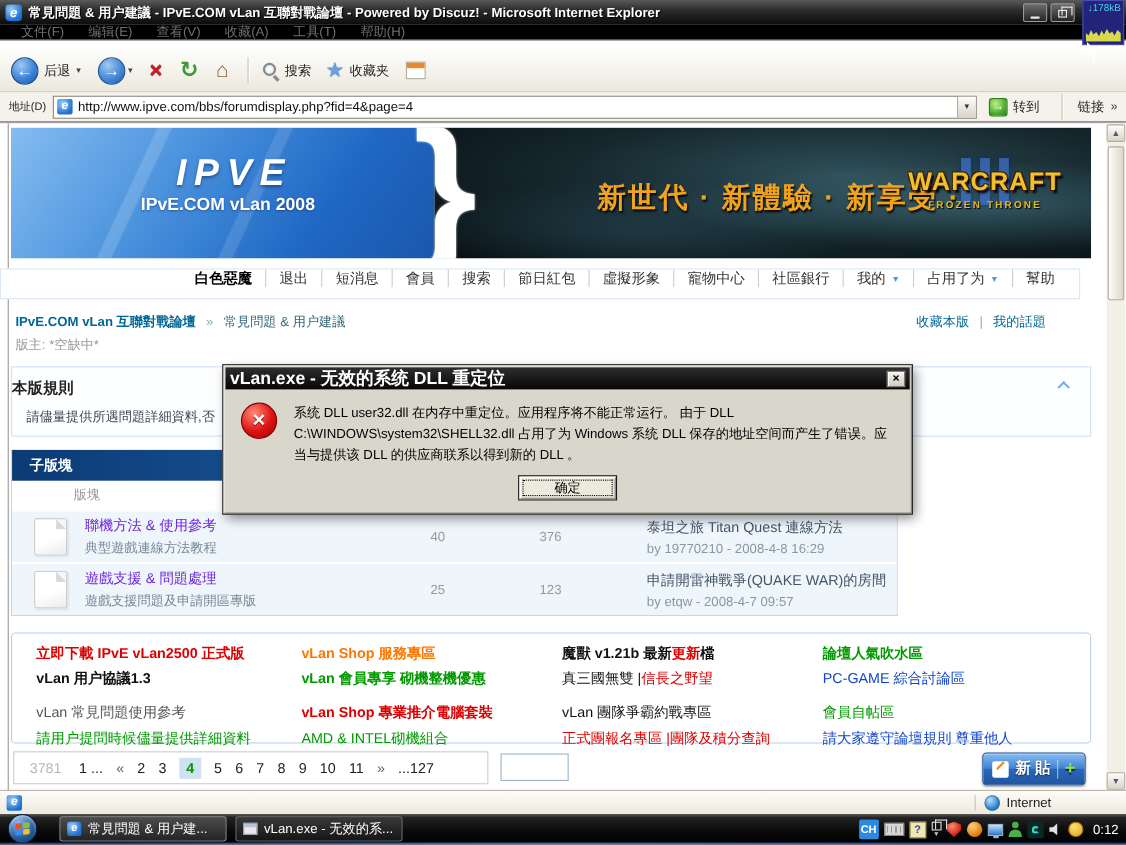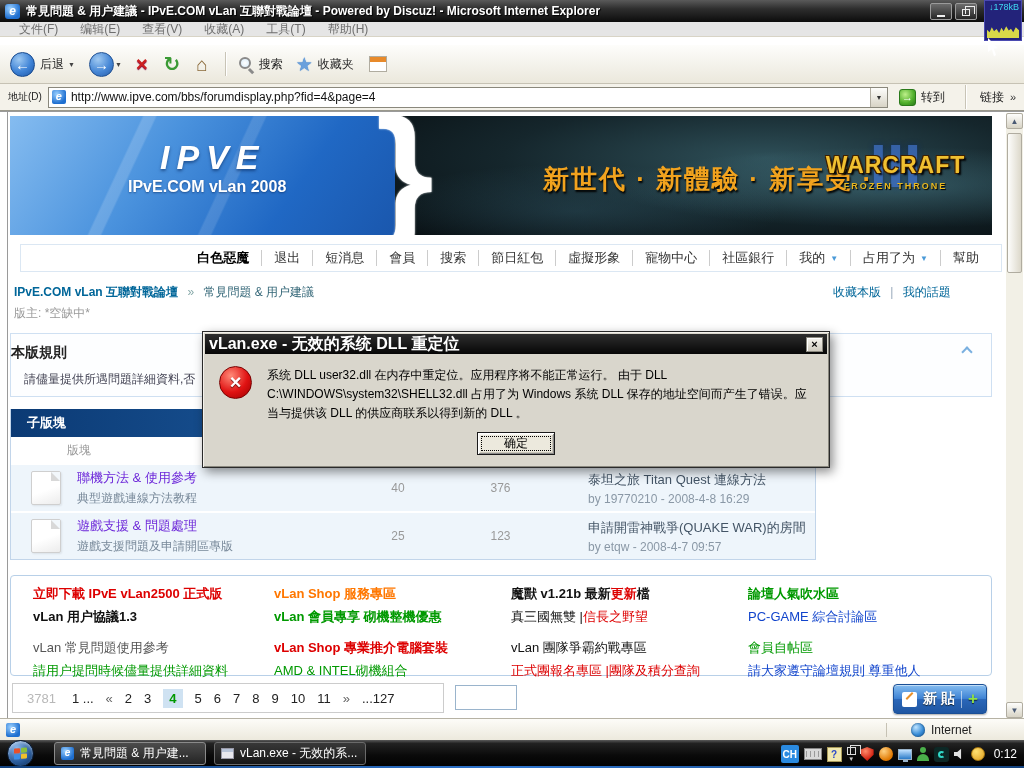--- a/index.html
+++ b/index.html
@@ -25,21 +25,21 @@
   .net-meter{position:absolute;right:2px;top:0;width:38px;height:41px;background:#23237a;
     border:1px solid #4a4ab0;z-index:60}
   .net-meter-text{font-size:9px;color:#3fd8f2;text-align:right;padding:1px 2px;white-space:nowrap}
   .net-graph{position:absolute;left:2px;right:2px;bottom:2px;height:15px;background:#d8d848;
     clip-path:polygon(0 100%,0 45%,8% 62%,15% 28%,22% 55%,30% 40%,38% 66%,45% 32%,52% 55%,60% 22%,68% 50%,75% 38%,82% 62%,90% 28%,100% 48%,100% 100%)}
   .cursor{position:absolute;left:988px;top:38px;width:13px;height:19px;background:#fff;
     clip-path:polygon(0 0,0 74%,30% 60%,46% 97%,62% 90%,46% 56%,78% 54%);
     filter:drop-shadow(1px 1px 1px rgba(0,0,0,.55));z-index:70}
 
   
-  .menubar{position:absolute;left:0;top:22px;width:1024px;height:15px;background:#e5e5e5;
+  .menubar{position:absolute;left:0;top:22px;width:1024px;height:15px;background:#000000;
     border-bottom:1px solid #d8d4c6;display:flex;align-items:center;padding-left:8px}
   .menu-item{font-size:12px;color:#6e6e6e;padding:0 11px}
 
   
   .toolbar{position:absolute;left:0;top:45px;width:1024px;height:39px;
     background:linear-gradient(#fdfdfb,#ebe8dc);border-bottom:1px solid #c6c2b4;
     display:flex;align-items:center;padding-left:10px}
   .nav-circle{width:25px;height:25px;border-radius:50%;border:1px solid #17498e;color:#fff;
     background:radial-gradient(circle at 35% 28%,#9cc8f2,#3f83d6 55%,#1c54a4);
     display:flex;align-items:center;justify-content:center;font-size:15px;font-weight:bold;flex:0 0 auto}
@@ -97,22 +97,22 @@
   .slogan{position:absolute;left:148px;top:46px;font-size:26px;font-weight:bold;color:#f2a31e;letter-spacing:2px;
     text-shadow:1px 2px 2px #000;white-space:nowrap}
   .wc{position:absolute;right:14px;top:8px;width:165px;height:103px;text-align:center}
   .wc-num{position:absolute;left:0;right:0;top:6px;font-size:62px;font-weight:bold;color:#3d6fc8;opacity:.75;
     text-shadow:0 0 6px #0a2a6a}
   .wc-title{position:relative;margin-top:28px;font-size:23px;font-weight:bold;color:#f0c030;letter-spacing:1px;
     text-shadow:-1px -1px 0 #402000,1px -1px 0 #402000,-1px 1px 0 #402000,2px 2px 2px #000}
   .wc-sub{position:relative;font-size:9px;font-weight:bold;color:#e8b820;letter-spacing:2px;margin-top:2px;
     text-shadow:1px 1px 1px #000}
 
-  .navstrip{position:absolute;left:20px;top:132px;width:982px;height:28px;background:#fff;
-    border:1px solid #dbe7f3;display:flex;align-items:center;justify-content:flex-end;padding-right:10px}
+  .navstrip{position:absolute;left:0;top:132px;width:982px;height:28px;background:#fff;
+    border:1px solid #dbe7f3;display:flex;justify-content:flex-end;padding-right:10px}
   .nav-item{display:flex;align-items:center;padding:0 12px;font-size:13px;color:#333;height:16px;white-space:nowrap}
   .nav-item:not(:first-child){border-left:1px solid #ccc}
   .nav-item.me{font-weight:bold;color:#000}
   .nav-dd{font-size:8px;color:#4a9ad8;margin-left:5px}
 
   .breadcrumb{position:absolute;left:14px;top:172px;font-size:12px;white-space:nowrap}
   .crumb-root{color:#069;font-weight:bold}
   .crumb-sep{color:#8aa;margin:0 6px}
   .crumb-cur{color:#367}
   .crumb-right{position:absolute;left:833px;top:172px;font-size:12px;color:#069;white-space:nowrap}
@@ -177,21 +177,21 @@
   .scrollbar{position:absolute;left:1006px;top:1px;width:17px;height:605px;background:#f2f0e6}
   .sb-btn{position:absolute;left:0;width:17px;height:16px;background:linear-gradient(#fdfdfb,#d8d4c6);
     border:1px solid #b0aca0;border-radius:2px;font-size:8px;color:#4a5a74;display:flex;align-items:center;justify-content:center}
   .sb-up{top:0}.sb-down{bottom:0}
   .sb-thumb{position:absolute;left:1px;top:20px;width:15px;height:140px;border:1px solid #b0aca0;border-radius:2px;
     background:linear-gradient(90deg,#fdfdfb,#dcd8ca)}
 
   
   .statusbar{position:absolute;left:0;top:718px;width:1024px;height:22px;border-top:1px solid #b6b2a4;
     background:linear-gradient(#fdfcf8,#ece9dd);display:flex;align-items:center;padding:0 6px;font-size:12px;color:#222}
-  .sb-zone{margin-left:auto;display:flex;align-items:center;border-left:1px solid #c6c2b4;padding-left:24px;width:132px}
+  .sb-zone{margin-left:auto;display:flex;align-items:center;border-left:1px solid #c6c2b4;padding-left:8px;width:132px}
   .globe{width:14px;height:14px;border-radius:50%;margin-right:6px;flex:0 0 auto;
     background:radial-gradient(circle at 35% 30%,#bfe4ff,#3a8ed8 55%,#1a5a9a);
     box-shadow:inset 0 0 2px #0a3a6a}
   .zone-label{color:#222}
 
   
   .taskbar{position:absolute;left:0;top:740px;width:1024px;height:28px;
     background:linear-gradient(180deg,#5a5a5a 0%,#222 12%,#0a0a0a 55%,#000 100%)}
   .taskbar::after{content:"";position:absolute;left:0;bottom:0;width:100%;height:2px;
     background:linear-gradient(90deg,#13427e,#2f74cc 50%,#13427e)}
@@ -242,21 +242,21 @@
   .dlg-title-text{color:#fff;font-size:16px;font-weight:bold;white-space:nowrap}
   .dlg-close{margin-left:auto;width:17px;height:15px;background:linear-gradient(#f6f4ee,#cfcbbf);
     border:1px solid #8a887e;box-shadow:inset 1px 1px 0 #fff;color:#000;font-size:11px;font-weight:bold;
     display:flex;align-items:center;justify-content:center;line-height:1}
   .dlg-body{display:flex;gap:15px;padding:12px 12px 2px 14px}
   .err-ico{width:33px;height:33px;border-radius:50%;flex:0 0 auto;
     background:radial-gradient(circle at 35% 28%,#ff8a78,#e01212 55%,#9a0000);
     border:1px solid #7a0000;color:#fff;font-size:20px;font-weight:bold;
     display:flex;align-items:center;justify-content:center;text-shadow:0 1px 1px #600}
   .dlg-msg{font-size:12px;line-height:19px;color:#000;width:552px}
-  .dlg-ok{width:78px;height:23px;margin:7px auto 10px;background:#ece9dd;position:relative;font-size:12px;color:#000;
+  .dlg-ok{width:90px;height:23px;margin:7px auto 10px;background:#ece9dd;position:relative;font-size:12px;color:#000;
     border:1px solid #1a1a1a;box-shadow:inset 1px 1px 0 #fff,inset -1px -1px 0 #8a8a8a,inset 2px 2px 0 #f8f7f2,inset -2px -2px 0 #c8c4b8;
     display:flex;align-items:center;justify-content:center}
   .dlg-ok::after{content:"";position:absolute;inset:3px;border:1px dotted #000}
 </style>
 </head>
 <body>
 
 <div id="screen">
 
   <div class="titlebar">

